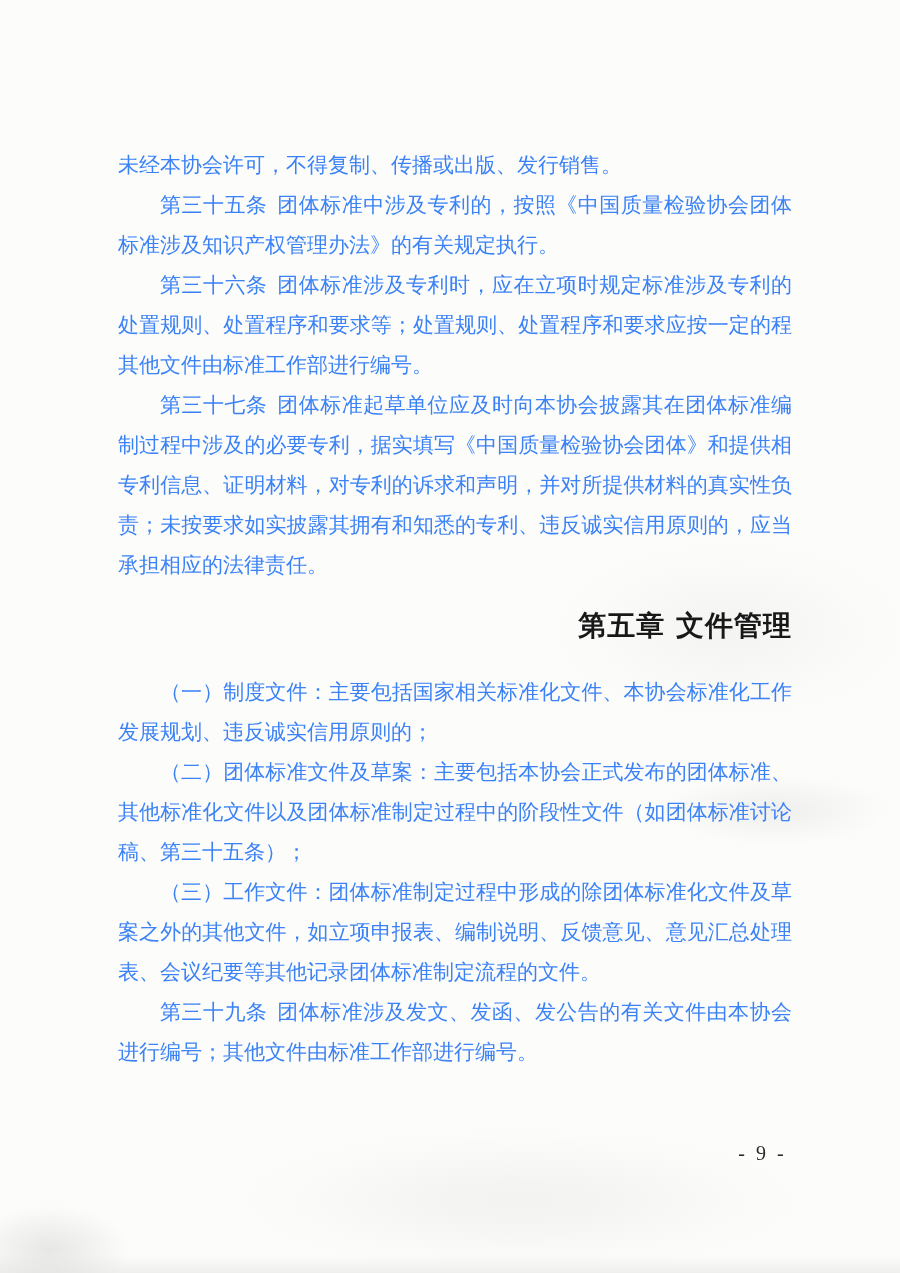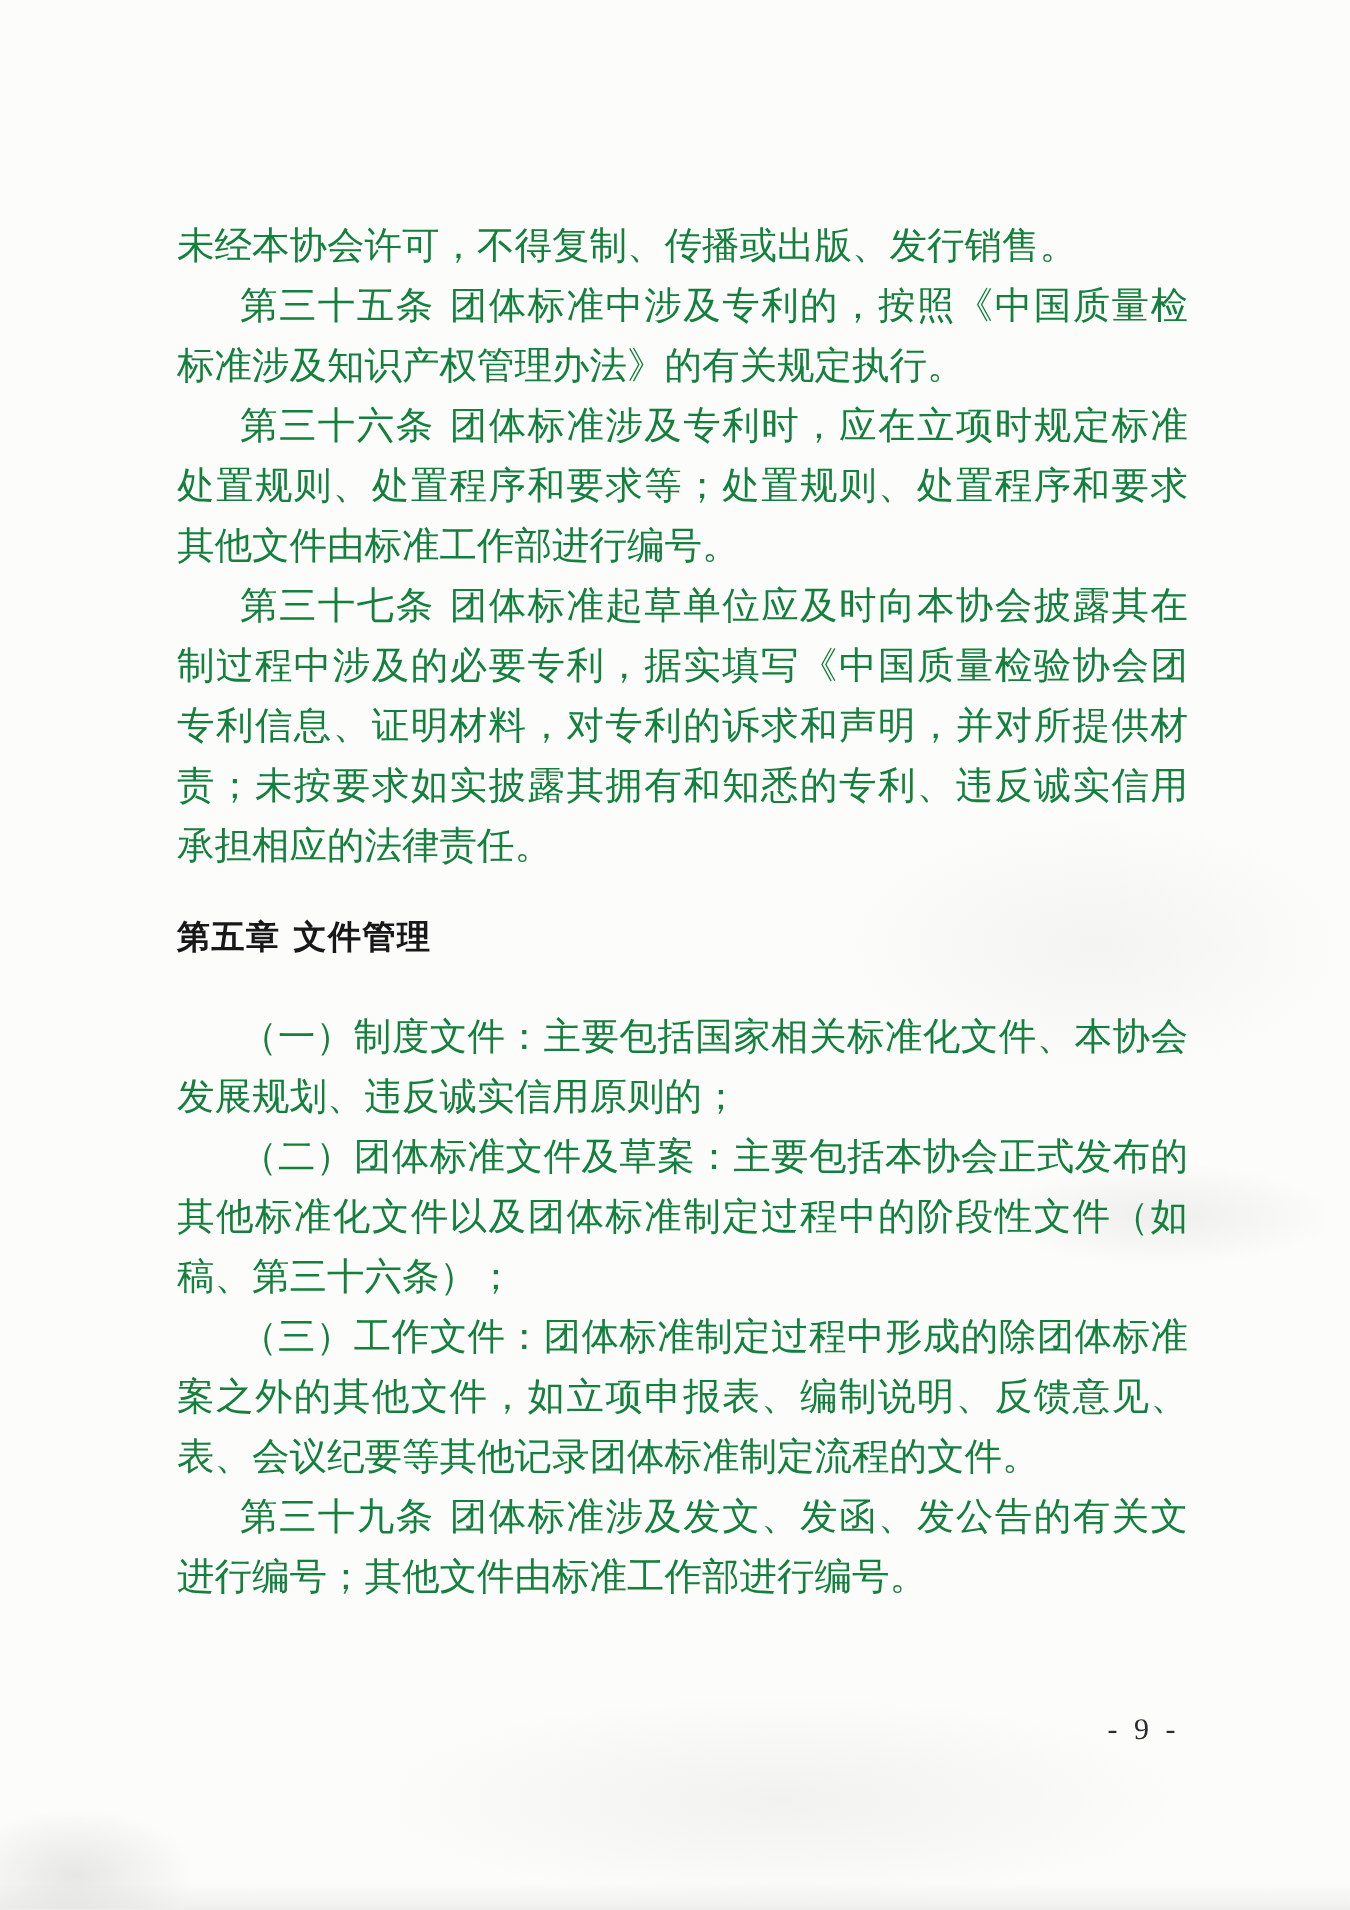--- a/index.html
+++ b/index.html
@@ -29,45 +29,45 @@
     left: 118px;
     width: 674px;
   }
   .block-a { top: 145px; }
   .block-b { top: 672px; }
 
   .line {
     height: 40px;
     line-height: 40px;
     font-family: "Liberation Serif", "DejaVu Serif", serif;
-    font-size: 25px;
-    color: #15803d;
+    font-size: 21px;
+    color: #3b82f6;
     white-space: nowrap;
   }
   .line.fill {
     white-space: normal;
     text-align: justify;
     text-align-last: justify;
     text-justify: inter-character;
     overflow: hidden;
   }
   .line.indent { padding-left: 42px; }
   .lead { font-weight: normal; margin-right: 10px; }
 
   .chapter-heading {
     position: absolute;
     left: 118px;
     top: 606px;
     width: 674px;
     height: 40px;
     line-height: 40px;
-    text-align: left;
+    text-align: right;
     font-family: "DejaVu Sans", "Liberation Sans", sans-serif;
     font-weight: bold;
-    font-size: 22px;
+    font-size: 28px;
     letter-spacing: 1px;
     color: #181818;
   }
 
   .page-number {
     position: absolute;
     top: 1139px;
     left: 715px;
     width: 95px;
     height: 28px;
@@ -103,21 +103,21 @@
       <div class="line"><span>承担相应的法律责任。</span></div>
     </div>
 
   <div class="chapter-heading">第五章  文件管理</div>
 
   <div class="textblock block-b">
       <div class="line fill indent"><span>（一）制度文件：主要包括国家相关标准化文件、本协会标准化工作</span></div>
       <div class="line"><span>发展规划、违反诚实信用原则的；</span></div>
       <div class="line fill indent"><span>（二）团体标准文件及草案：主要包括本协会正式发布的团体标准、</span></div>
       <div class="line fill"><span>其他标准化文件以及团体标准制定过程中的阶段性文件（如团体标准讨论</span></div>
-      <div class="line"><span>稿、第三十六条）；</span></div>
+      <div class="line"><span>稿、第三十五条）；</span></div>
       <div class="line fill indent"><span>（三）工作文件：团体标准制定过程中形成的除团体标准化文件及草</span></div>
       <div class="line fill"><span>案之外的其他文件，如立项申报表、编制说明、反馈意见、意见汇总处理</span></div>
       <div class="line"><span>表、会议纪要等其他记录团体标准制定流程的文件。</span></div>
       <div class="line fill indent"><span class="lead">第三十九条</span><span>团体标准涉及发文、发函、发公告的有关文件由本协会</span></div>
       <div class="line"><span>进行编号；其他文件由标准工作部进行编号。</span></div>
     </div>
 
   <div class="page-number">- 9 -</div>
 </div>
 

